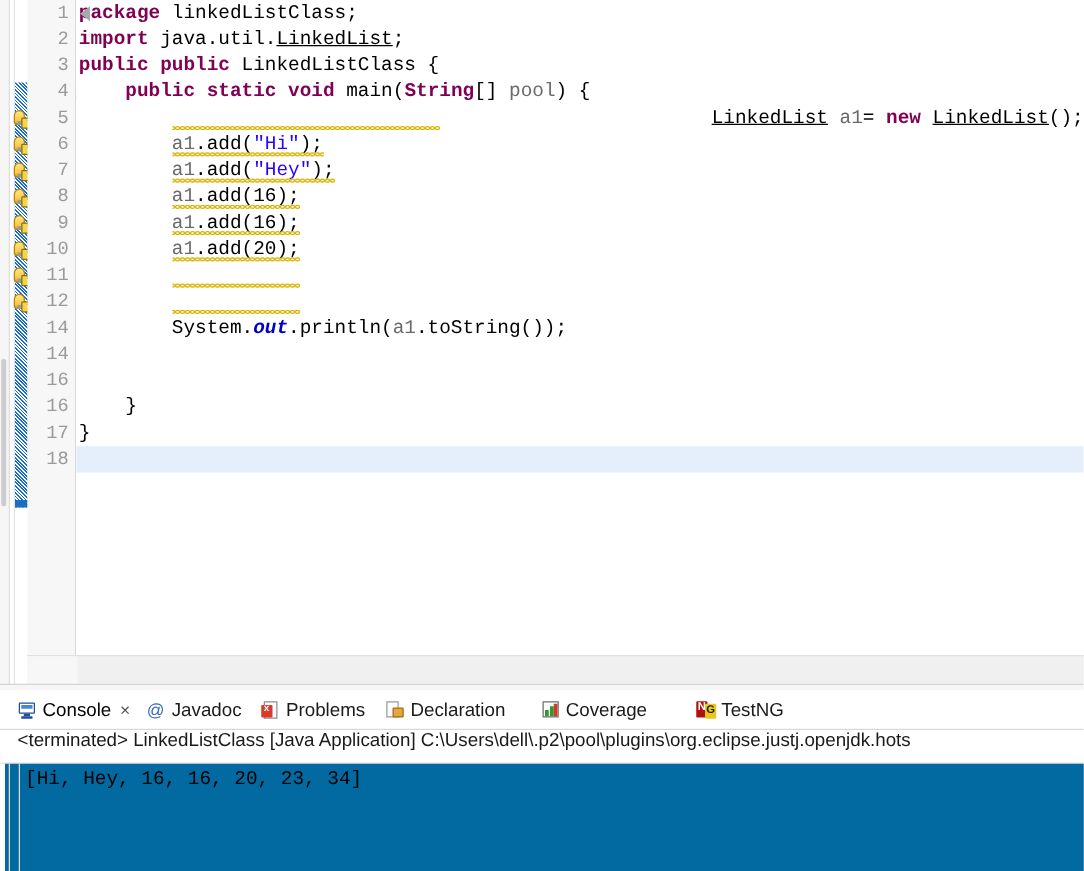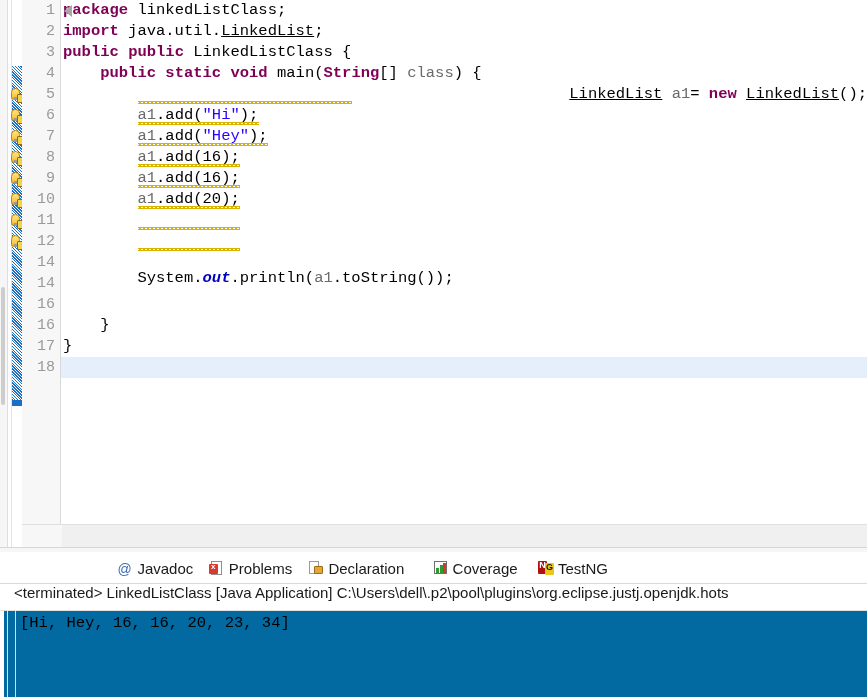--- a/index.html
+++ b/index.html
@@ -248,54 +248,63 @@
         <div class="lineno" style="top: 336px;">17</div>
         <div class="lineno" style="top: 357px;">18</div>
       </div>
 
     <div id="fold-marker"></div>
 
     <div id="code-surface">
         <div class="code-line" style="top: 0px;"><span class="txt"><span class="kw">package</span> linkedListClass;</span></div>
         <div class="code-line" style="top: 21px;"><span class="txt"><span class="kw">import</span> java.util.<span class="rawtype">LinkedList</span>;</span></div>
         <div class="code-line" style="top: 42px;"><span class="txt"><span class="kw">public</span> <span class="kw">public</span> LinkedListClass {</span></div>
-        <div class="code-line" style="top: 63px;"><span class="txt">    <span class="kw">public</span> <span class="kw">static</span> <span class="kw">void</span> main(<span class="kw">String</span>[] <span class="param">class</span>) {</span></div>
+        <div class="code-line" style="top: 63px;"><span class="txt">    <span class="kw">public</span> <span class="kw">static</span> <span class="kw">void</span> main(<span class="kw">String</span>[] <span class="param">pool</span>) {</span></div>
         <div class="code-line" style="top: 84px; text-align: right;"><span class="txt">        <span class="rawtype">LinkedList</span> <span class="local">a1</span>= <span class="kw">new</span> <span class="rawtype">LinkedList</span>();</span></div>
         <div class="squiggle" style="left: 76.56px; width: 214.36px; top: 101px; bottom: auto;"></div>
         <div class="code-line" style="top: 105px;"><span class="txt">        <span class="local">a1</span>.add(<span class="str">"Hi"</span>);</span></div>
         <div class="squiggle" style="left: 76.56px; width: 121.16px; top: 122px; bottom: auto;"></div>
         <div class="code-line" style="top: 126px;"><span class="txt">        <span class="local">a1</span>.add(<span class="str">"Hey"</span>);</span></div>
         <div class="squiggle" style="left: 76.56px; width: 130.48px; top: 143px; bottom: auto;"></div>
         <div class="code-line" style="top: 147px;"><span class="txt">        <span class="local">a1</span>.add(16);</span></div>
         <div class="squiggle" style="left: 76.56px; width: 102.52px; top: 164px; bottom: auto;"></div>
         <div class="code-line" style="top: 168px;"><span class="txt">        <span class="local">a1</span>.add(16);</span></div>
         <div class="squiggle" style="left: 76.56px; width: 102.52px; top: 185px; bottom: auto;"></div>
         <div class="code-line" style="top: 189px;"><span class="txt">        <span class="local">a1</span>.add(20);</span></div>
         <div class="squiggle" style="left: 76.56px; width: 102.52px; top: 206px; bottom: auto;"></div>
         <div class="squiggle" style="left: 76.56px; width: 102.52px; top: 227px; bottom: auto;"></div>
         <div class="squiggle" style="left: 76.56px; width: 102.52px; top: 248px; bottom: auto;"></div>
-        <div class="code-line" style="top: 268px;"><span class="txt">        System.<span class="statfield">out</span>.println(<span class="local">a1</span>.toString());</span></div>
+        <div class="code-line" style="top: 252px;"><span class="txt">        System.<span class="statfield">out</span>.println(<span class="local">a1</span>.toString());</span></div>
         <div class="code-line" style="top: 273px;"><span class="txt"></span></div>
         <div class="code-line" style="top: 294px;"><span class="txt"></span></div>
         <div class="code-line" style="top: 315px;"><span class="txt">    }</span></div>
         <div class="code-line" style="top: 336px;"><span class="txt">}</span></div>
         <div class="current-line-hl" style="top: 357px;"></div>
         <div class="code-line" style="top: 357px;"><span class="txt"></span></div>
       </div>
 
     <div id="editor-hscroll">
       <div id="hscroll-corner"></div>
     </div>
     <div id="hscroll-arrow"></div>
     <div id="editor-bottom-border"></div>
     <div id="editor-gap"></div>
   </div>
 
   <div id="console-view">
     <div id="console-tabbar">
+        <div class="tab active" style="left: 14px;">
+          <span class="tab-ico ico-console">
+            <span class="scr"></span>
+            <span class="stand"></span>
+            <span class="base"></span>
+          </span>
+          <span class="tab-label">Console</span>
+          <span class="tab-close">×</span>
+        </div>
         <div class="tab" style="left: 117.4px;">
           <span class="tab-ico ico-javadoc-wrap"><span class="ico-javadoc">@</span></span>
           <span class="tab-label">Javadoc</span>
         </div>
         <div class="tab" style="left: 208.8px;">
           <span class="tab-ico ico-problems">
             <span class="sheet"></span>
             <span class="mark"></span>
           </span>
           <span class="tab-label">Problems</span>
@@ -309,21 +318,21 @@
           </span>
           <span class="tab-label">Coverage</span>
         </div>
         <div class="tab" style="left: 308.4px;">
           <span class="tab-ico ico-declaration">
             <span class="sheet"></span>
             <span class="arrow"></span>
           </span>
           <span class="tab-label">Declaration</span>
         </div>
-        <div class="tab" style="left: 538px;">
+        <div class="tab" style="left: 557px;">
           <span class="tab-ico ico-testng">
             <span class="n"></span>
             <span class="g"></span>
           </span>
           <span class="tab-label">TestNG</span>
         </div>
       </div>
 
     <div id="console-launch-line">
       <span id="console-launch-text">&lt;terminated&gt; LinkedListClass [Java Application] C:\Users\dell\.p2\pool\plugins\org.eclipse.justj.openjdk.hots</span>

